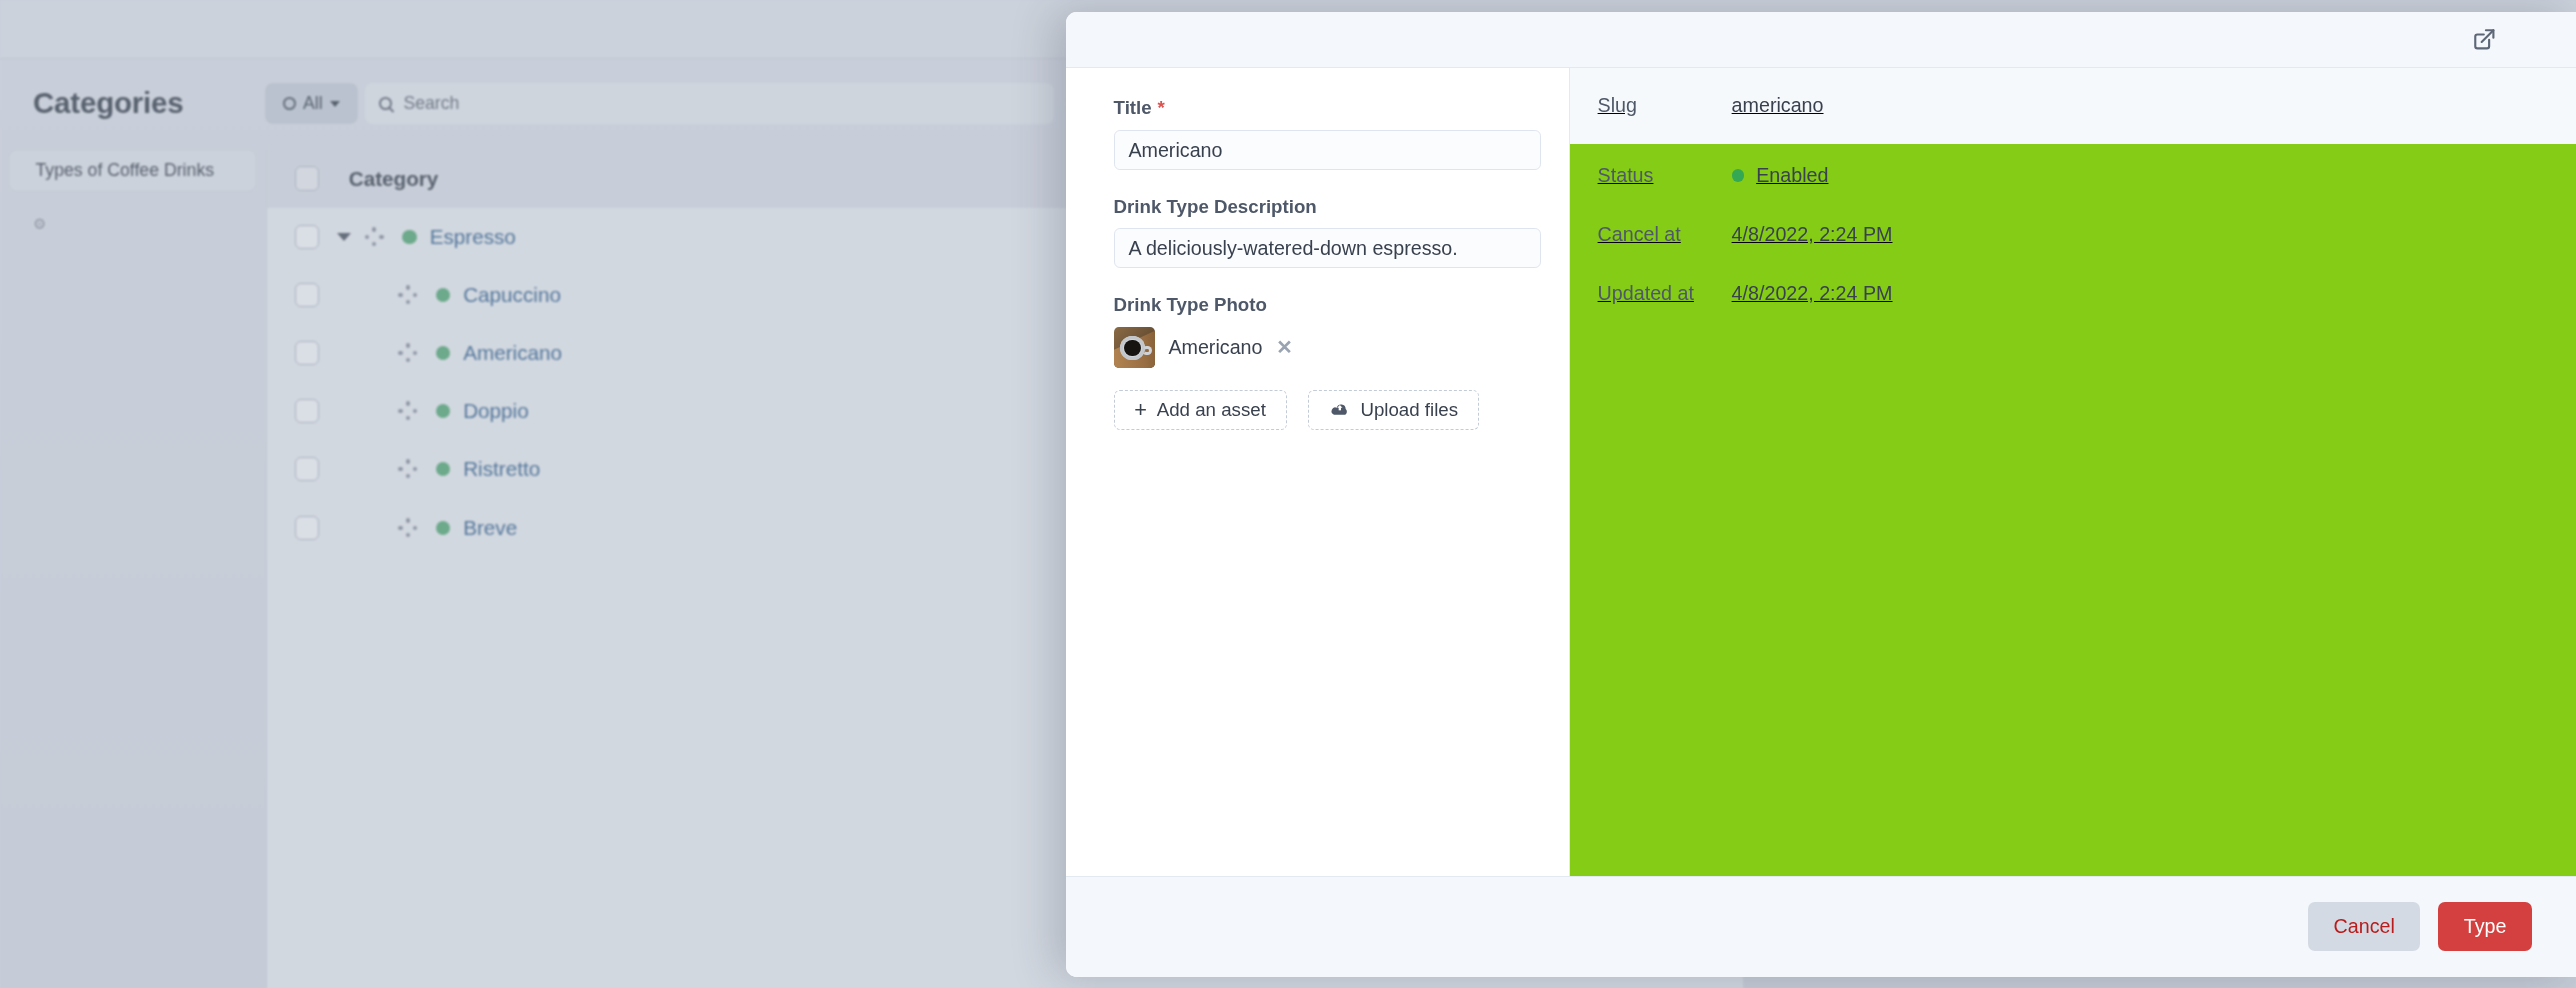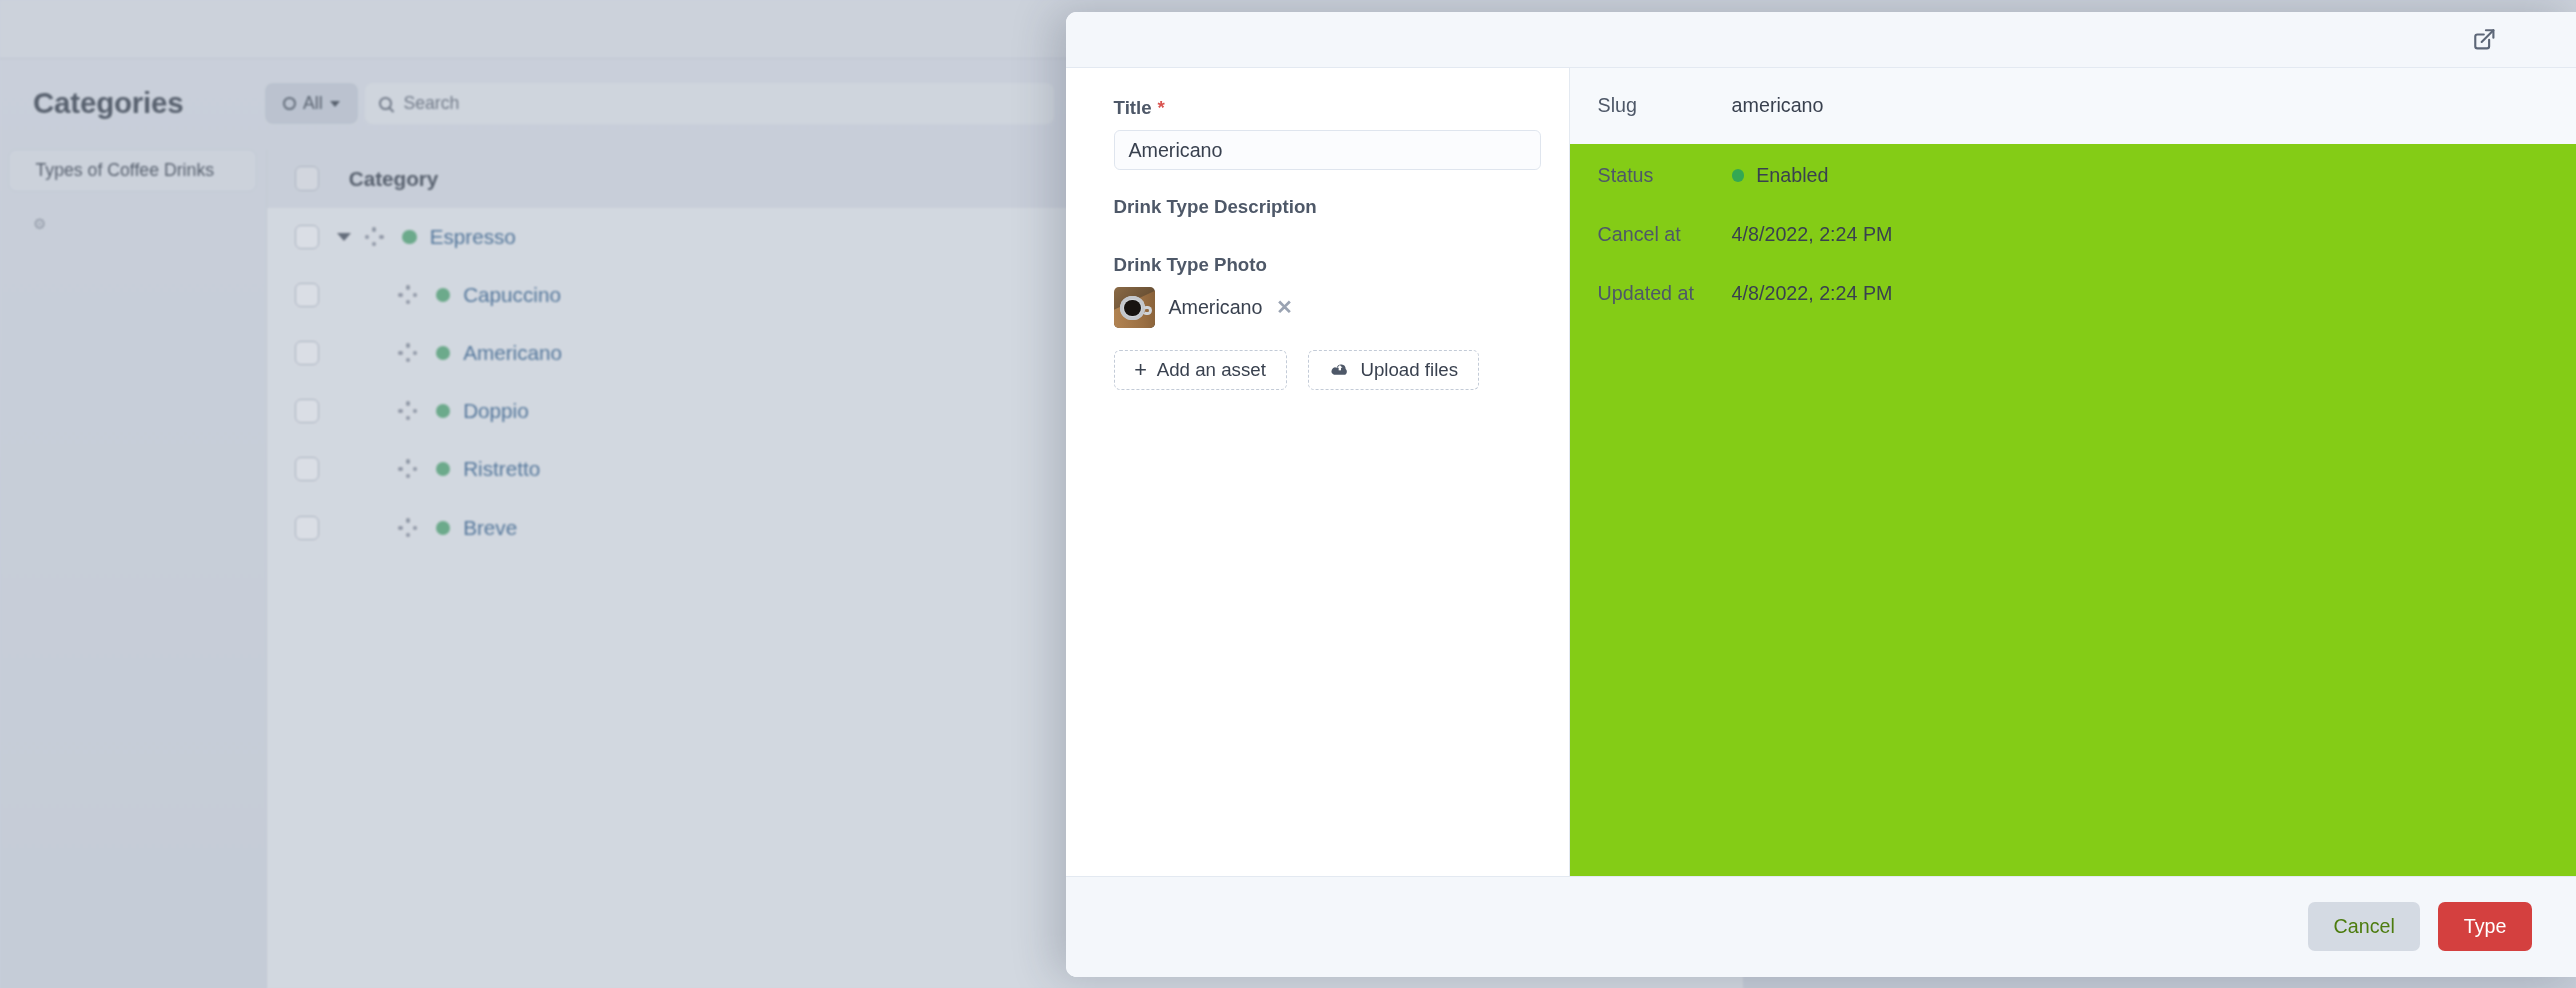--- a/index.html
+++ b/index.html
@@ -183,41 +183,41 @@
   .asset-x { font-size: 19.7px; color: #9aa3b2; cursor: pointer; font-weight: 700; }
   .btn-row { display: flex; gap: 21.7px; margin-top: 21.7px; }
   .dashed-btn {
     height: 40px; border: 1.5px dashed #c3cbd7; border-radius: 5.9px;
     background: #fff; display: flex; align-items: center; justify-content: center;
     gap: 9.8px; padding: 0 19.7px; font-size: 18.7px; color: #39414f; cursor: pointer;
   }
   .plus { font-size: 21.7px; color: #39414f; line-height: 1; }
   .cloud-ico { width: 21.7px; height: 16.7px; color: #4e5868; }
 
-  .m-side { flex: 1 1 auto; min-width: 0; }
+  .m-side { flex: 1 1 auto; min-width: 0; text-decoration: underline; }
   .side-row {
     display: flex; align-items: center; height: 59px; padding-left: 27.6px;
   }
   .side-row.first { background: #f6f9fc; height: 76px; }
   .side-rest { background: #84cc16; height: 100%; padding-top: 2px; }
   .side-key { width: 134px; flex: 0 0 auto; font-size: 19.7px; color: #4e5868; }
   .side-val { font-size: 19.7px; color: #39414f; display: flex; align-items: center; gap: 11.8px; }
   .side-dot { width: 12.8px; height: 12.8px; border-radius: 50%; background: #34a853; }
 
   .m-footer {
     height: 101px; flex: 0 0 auto; background: #f4f7fb;
     border-top: 1px solid #e3e9f1;
     display: flex; align-items: center; justify-content: flex-end;
     gap: 17.7px; padding-right: 44px;
   }
   .btn {
     height: 49px; border-radius: 6.9px; border: none; cursor: pointer;
     font-size: 19.7px; padding: 0 25.6px; font-family: "Liberation Sans", sans-serif;
   }
-  .btn-cancel { background: #d4dae3; color: #4d7c0f; }
+  .btn-cancel { background: #d4dae3; color: #b91c1c; }
   .btn-save { background: #d4403f; color: #ffffff; }
 </style>
 </head>
 <body>
 
 <div id="root">
 
   <div id="backdrop">
     <div class="bd-topbar"></div>
     <div class="bd-page"></div>
@@ -339,20 +339,23 @@
           <span>Title</span>
           <span class="req">*</span>
         </div>
         <div class="fld-input">
           <span>Americano</span>
         </div>
 
         <div class="fld-gap"></div>
 
         <div class="fld-label">Drink Type Description</div>
+        <div class="fld-input">
+          <span>A deliciously-watered-down espresso.</span>
+        </div>
 
         <div class="fld-gap"></div>
 
         <div class="fld-label">Drink Type Photo</div>
 
         <div class="asset-row">
           <span class="asset-thumb">
             <span class="wood"></span>
             <span class="cup"></span>
             <span class="coffee"></span>

